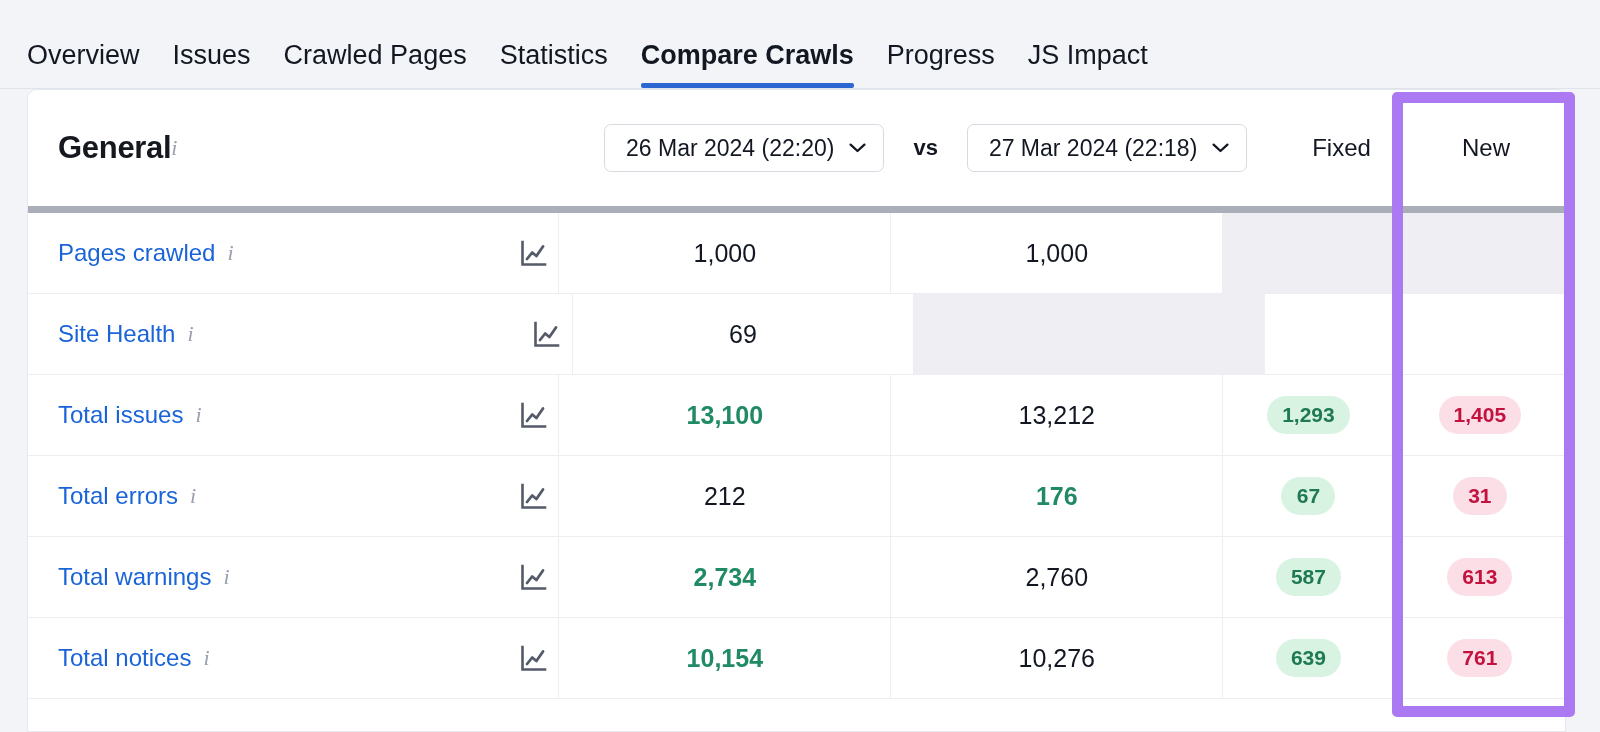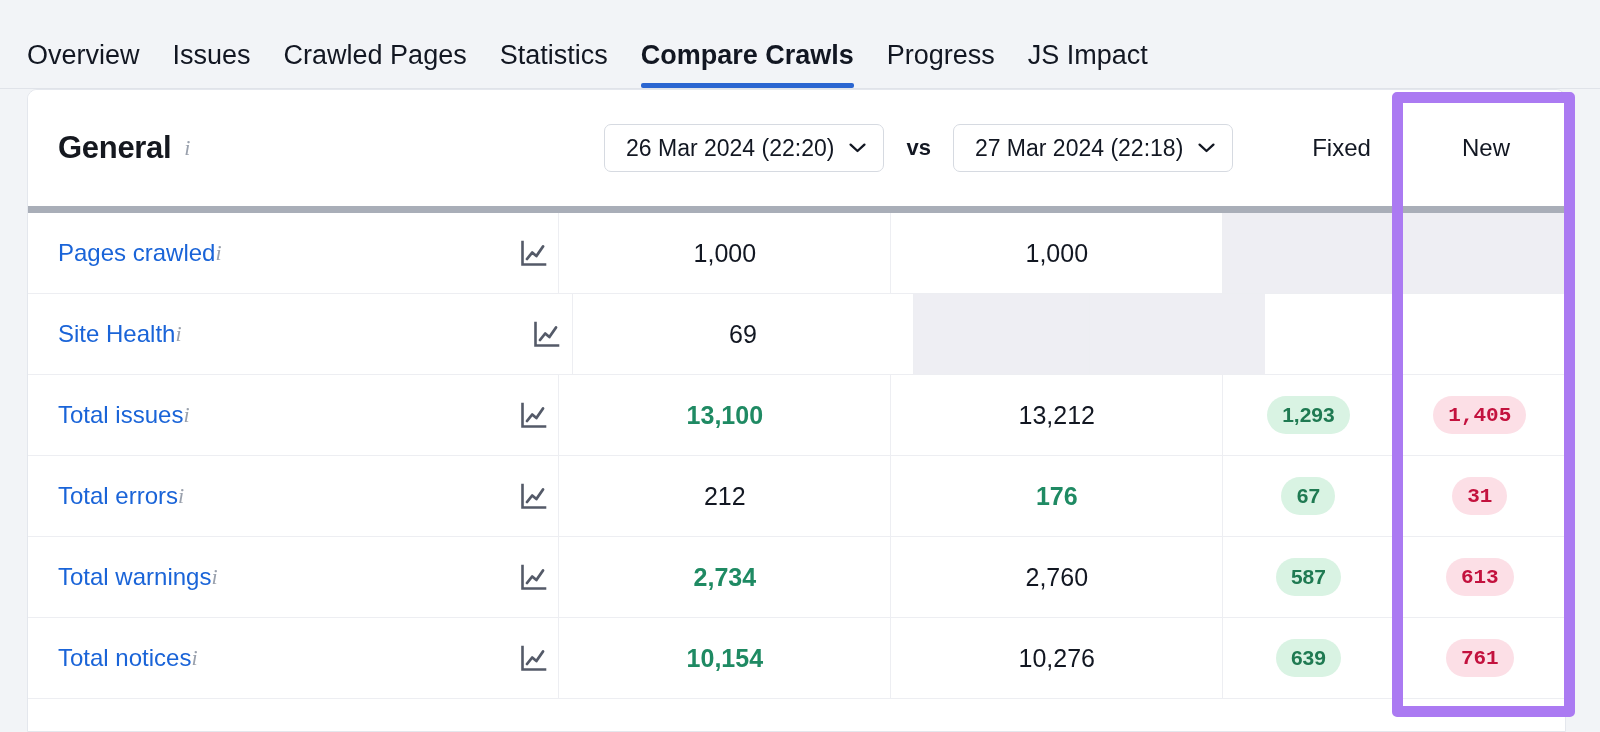--- a/index.html
+++ b/index.html
@@ -68,21 +68,20 @@
     background: #fff;
   }
 
   .head-title {
     position: absolute;
     left: 30px;
     top: 50%;
     transform: translateY(-50%);
     display: flex;
     align-items: center;
-    gap: 13px;
   }
   .head-title .txt {
     font-size: 31px;
     font-weight: bold;
     color: #15181f;
     letter-spacing: -0.3px;
   }
 
   .info-i {
     display: inline-block;
@@ -94,21 +93,21 @@
     cursor: pointer;
   }
 
   .pickers {
     position: absolute;
     left: 576px;
     top: 50%;
     transform: translateY(-50%);
     display: flex;
     align-items: center;
-    gap: 0;
+    gap: 7px;
   }
   .picker {
     display: flex;
     align-items: center;
     justify-content: space-between;
     height: 48px;
     border: 1px solid #d6dae1;
     border-radius: 7px;
     background: #fff;
     padding: 0 17px 0 21px;
@@ -153,20 +152,21 @@
     position: relative;
     display: flex;
     height: 81px;
     border-bottom: 1px solid #edeef2;
   }
   .c-label {
     width: 493px;
     display: flex;
     align-items: center;
     padding-left: 30px;
+    gap: 12px;
   }
   .c-label a {
     font-size: 24px;
     color: #1a64d8;
     text-decoration: none;
     cursor: pointer;
     white-space: nowrap;
   }
   .c-chart {
     width: 51px;
@@ -191,21 +191,20 @@
     align-items: center;
     justify-content: center;
     border-left: 1px solid #edeef2;
   }
   .c-new {
     width: 176px;
     display: flex;
     align-items: center;
     justify-content: center;
     border-left: 1px solid #edeef2;
-    font-family: Liberation Mono, monospace;
   }
   .row.shaded .c-fixed, .row.shaded .c-new { background: #eeeef3; }
 
   .pill {
     display: inline-flex;
     align-items: center;
     justify-content: center;
     min-width: 54px;
     height: 38px;
     padding: 0 15px;

